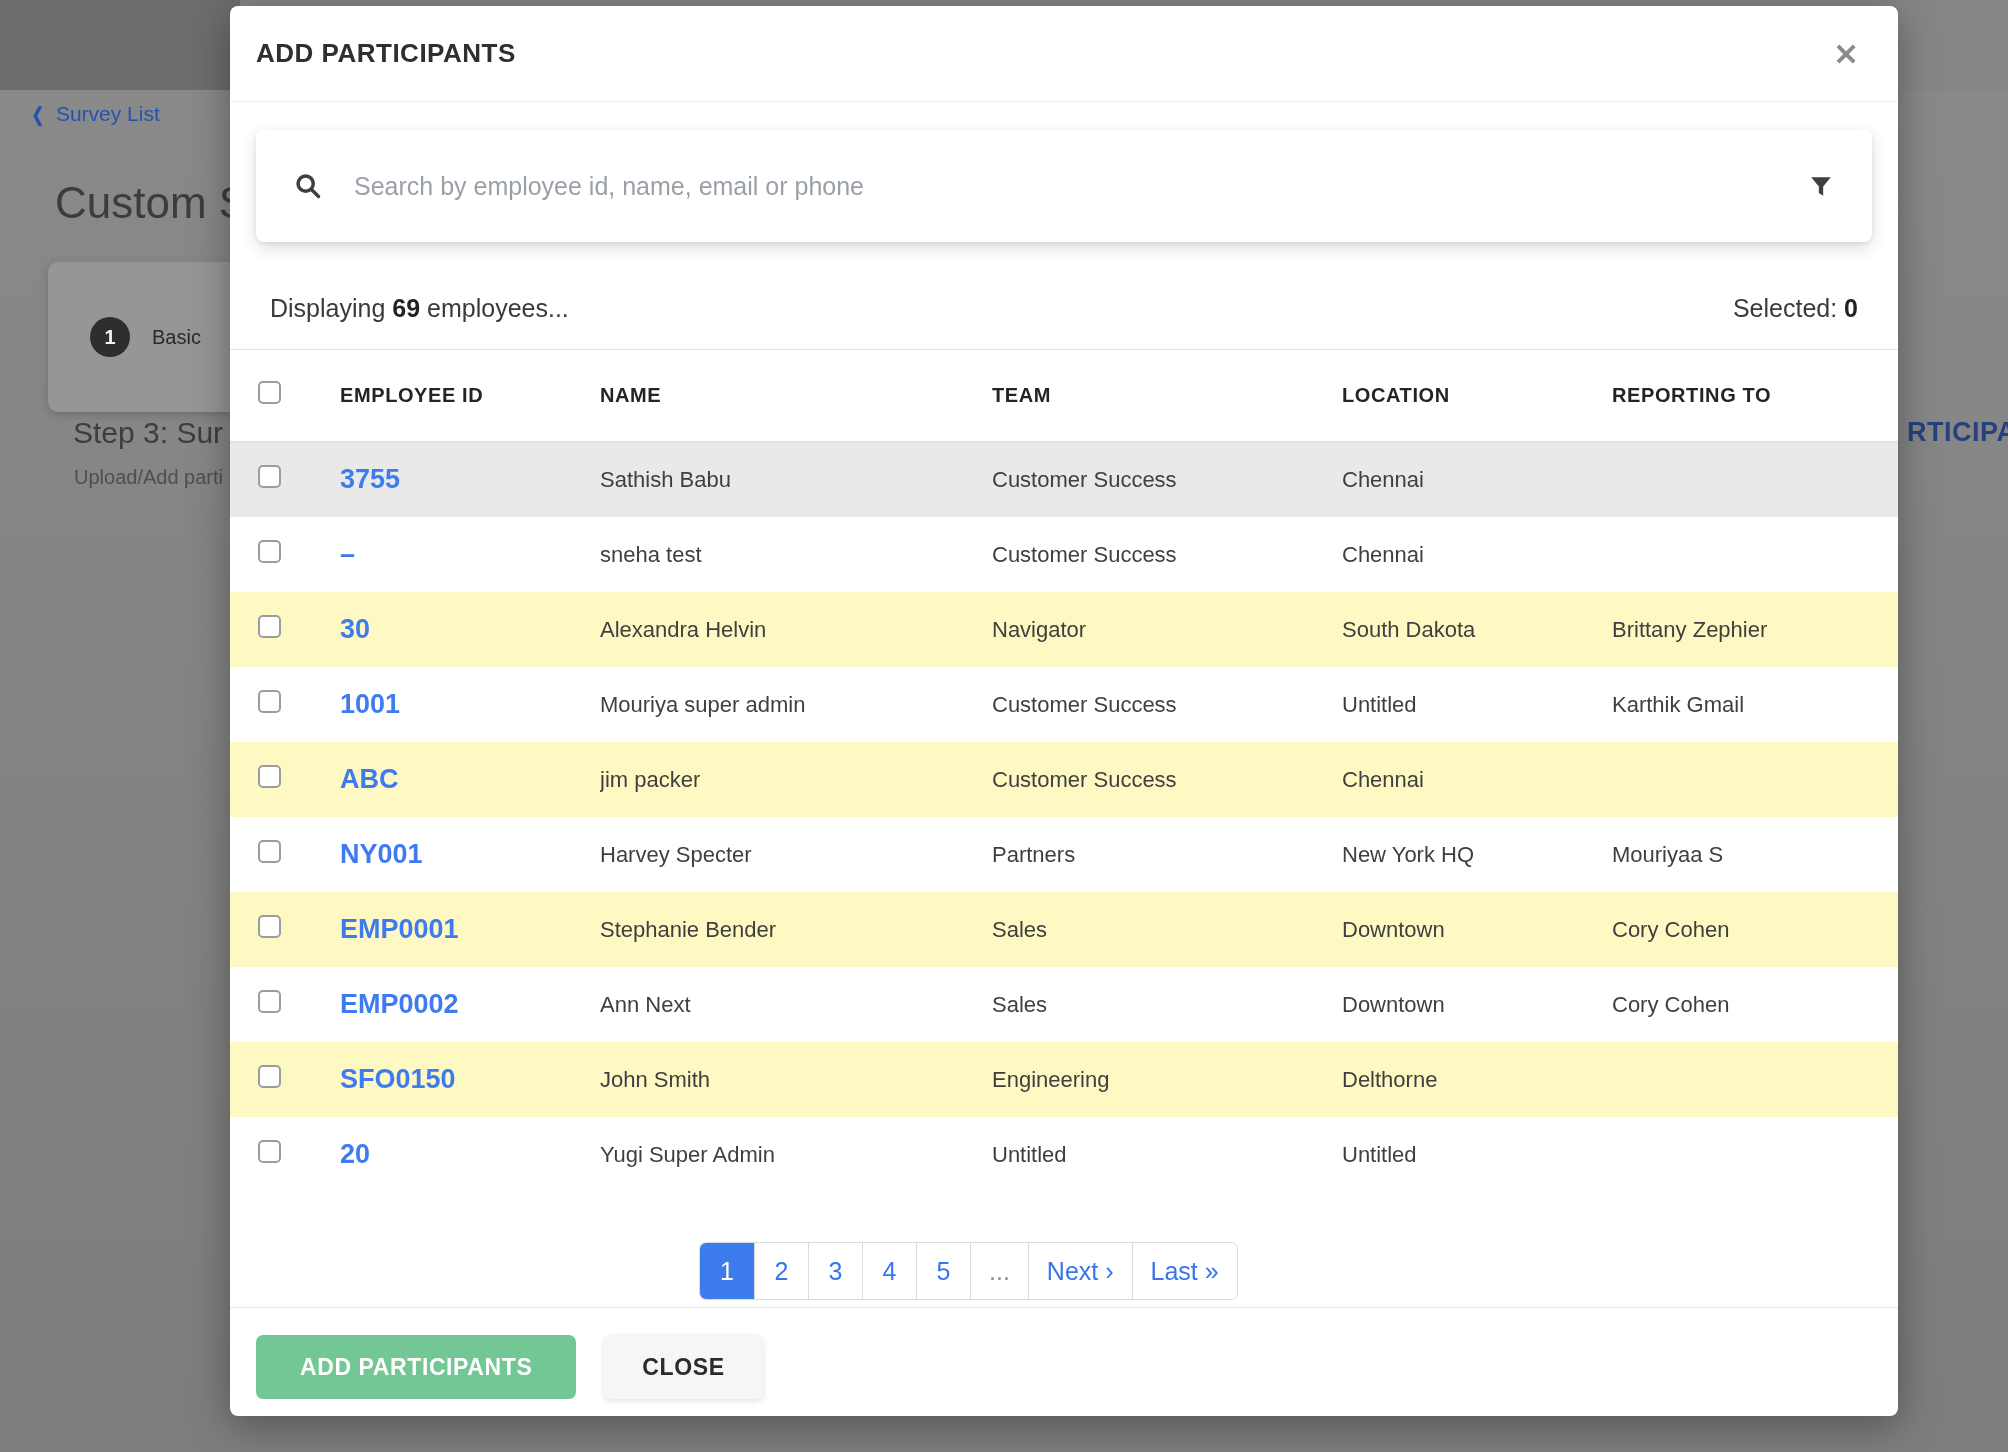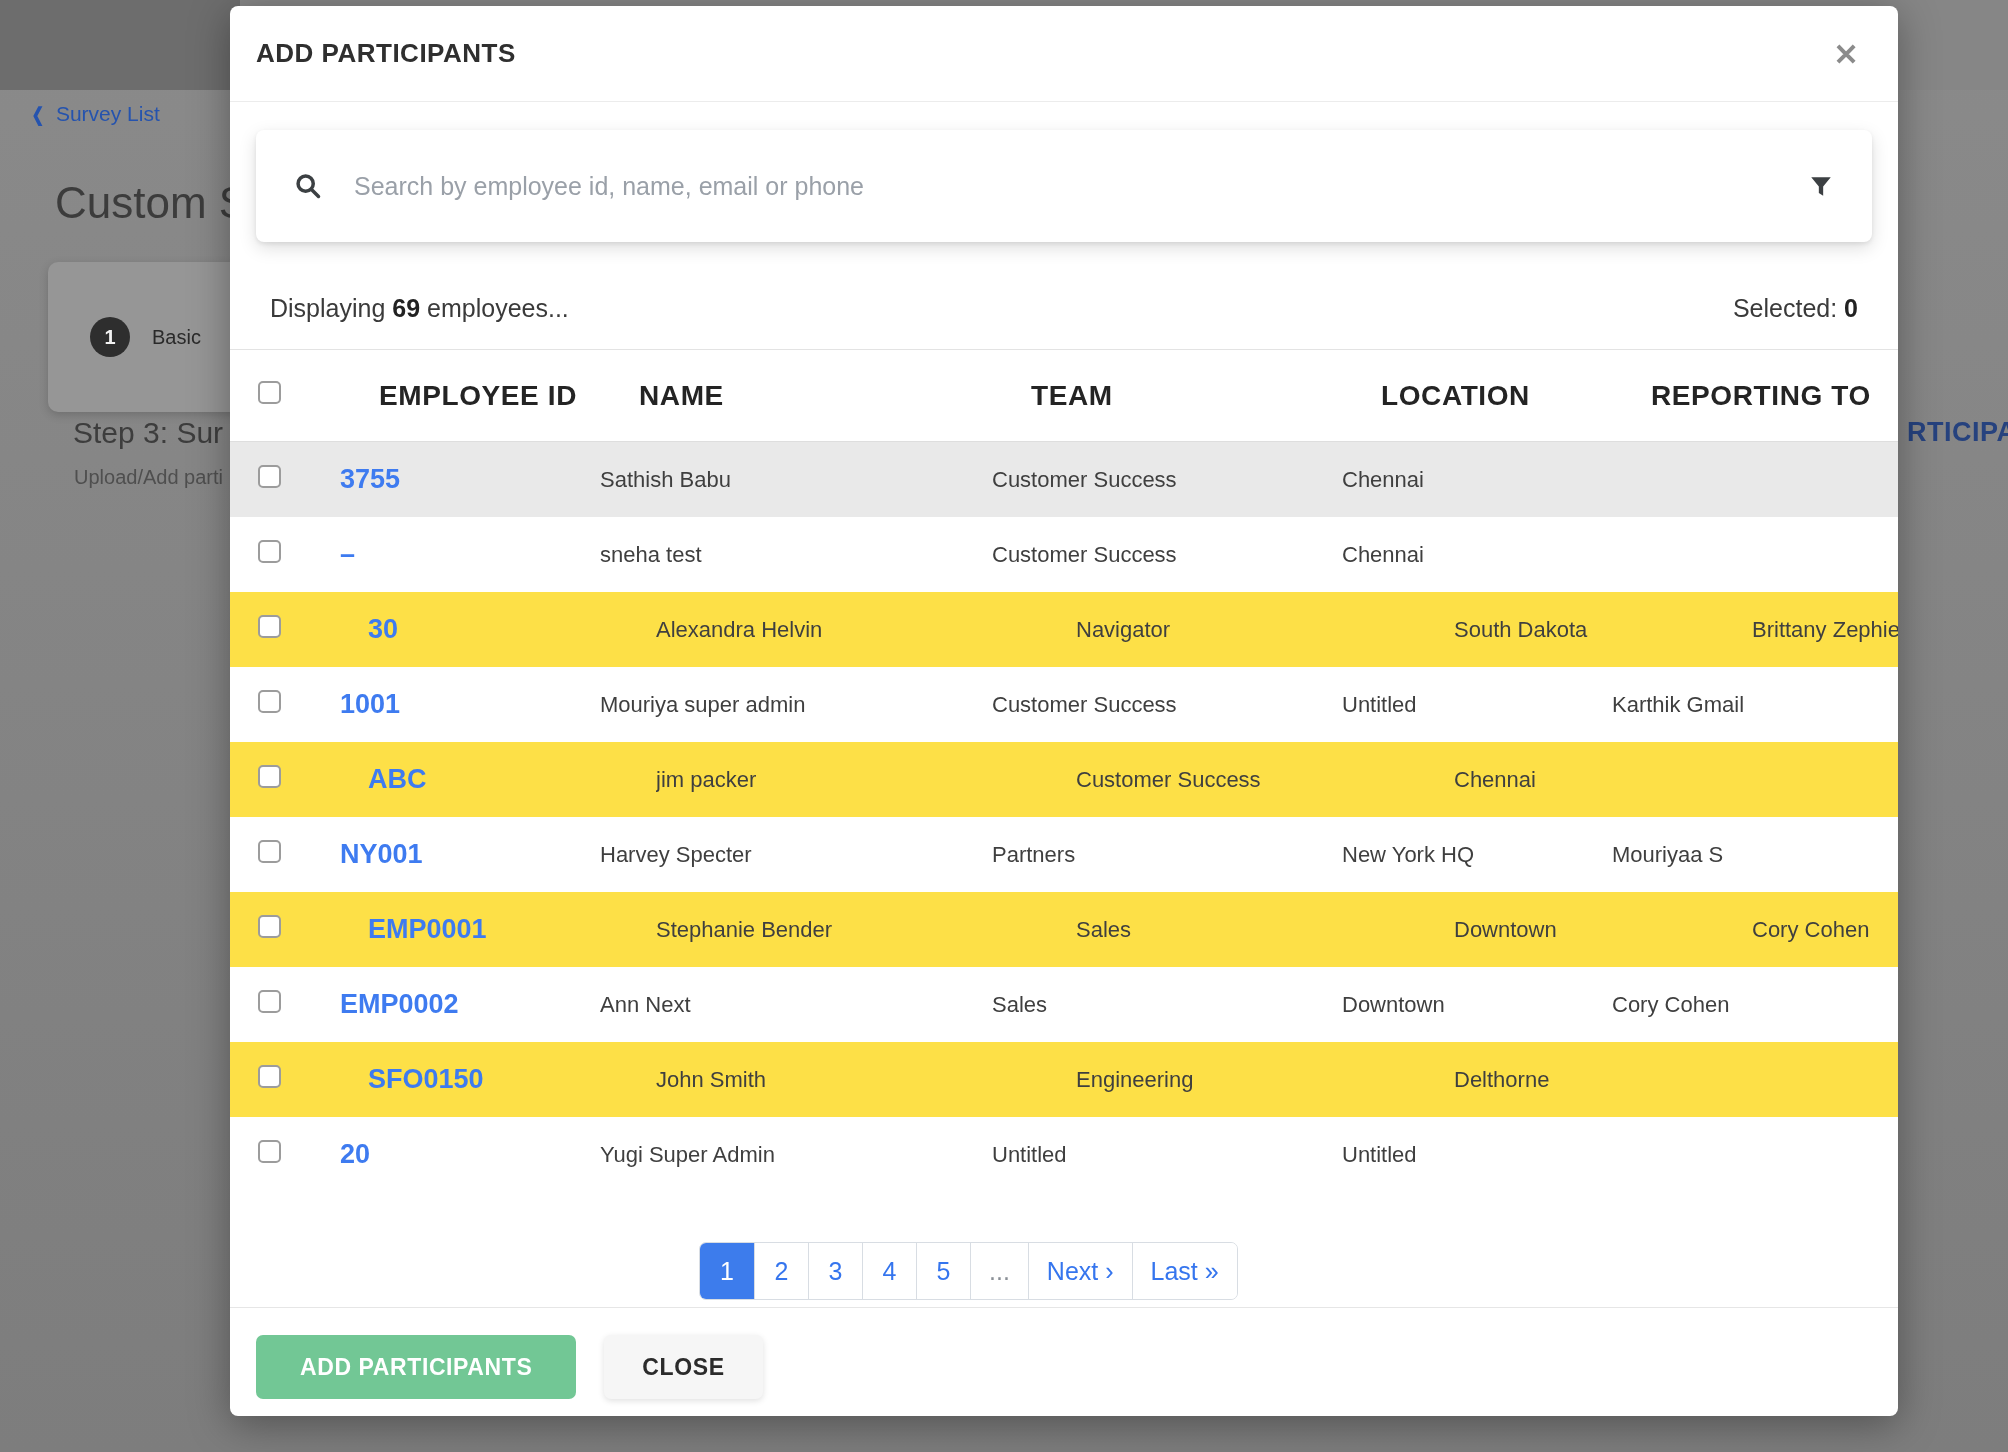--- a/index.html
+++ b/index.html
@@ -54,26 +54,26 @@
   .filter-icon { flex:0 0 auto; margin-left:24px; display:flex; cursor:pointer; }
 
   .summary-row { flex:0 0 auto; height:82px; padding:0 40px; display:flex;
     align-items:center; justify-content:space-between; font-size:25px; color:#3a3a3a;
     border-bottom:1px solid #e3e3e3; }
   .bold { font-weight:bold; color:#222; }
 
   .thead { flex:0 0 auto; height:92px; display:grid;
     grid-template-columns:82px 260px 392px 350px 270px 1fr;
     padding-left:28px; align-items:center; border-bottom:1px solid #dedede; }
-  .th { font-size:28px; font-weight:bold; color:#242424; letter-spacing:.6px;margin-left:39px; }
+  .th { font-size:20px; font-weight:bold; color:#242424; letter-spacing:.6px; }
 
   .tbody { flex:0 0 auto; }
   .trow { height:75px; display:grid; grid-template-columns:82px 260px 392px 350px 270px 1fr;
     padding-left:28px; align-items:center; background:#fff; }
-  .trow.alt { background:#fde047;gap:28px; }
+  .trow.alt { background:#fef9c3; }
   .trow.hovered { background:#e9e9e9; }
   .cell { font-size:22px; color:#3f3f3f; white-space:nowrap; overflow:hidden; }
   .checkbox { display:inline-block; width:23px; height:23px; background:#fff;
     border:2px solid #9c9c9c; border-radius:5px; cursor:pointer; }
   .id-link { font-size:27px; font-weight:bold; color:#3e7bf0; text-decoration:none; cursor:pointer; }
 
   .pagination-area { flex:0 0 auto; height:108px; padding-top:50px; }
   .pagination { margin-left:469px; display:inline-flex; height:58px;
     border:1px solid #d8dde3; border-radius:7px; overflow:hidden; background:#fff; }
   .page-item { min-width:54px; padding:0 18px; display:flex; align-items:center; justify-content:center;

